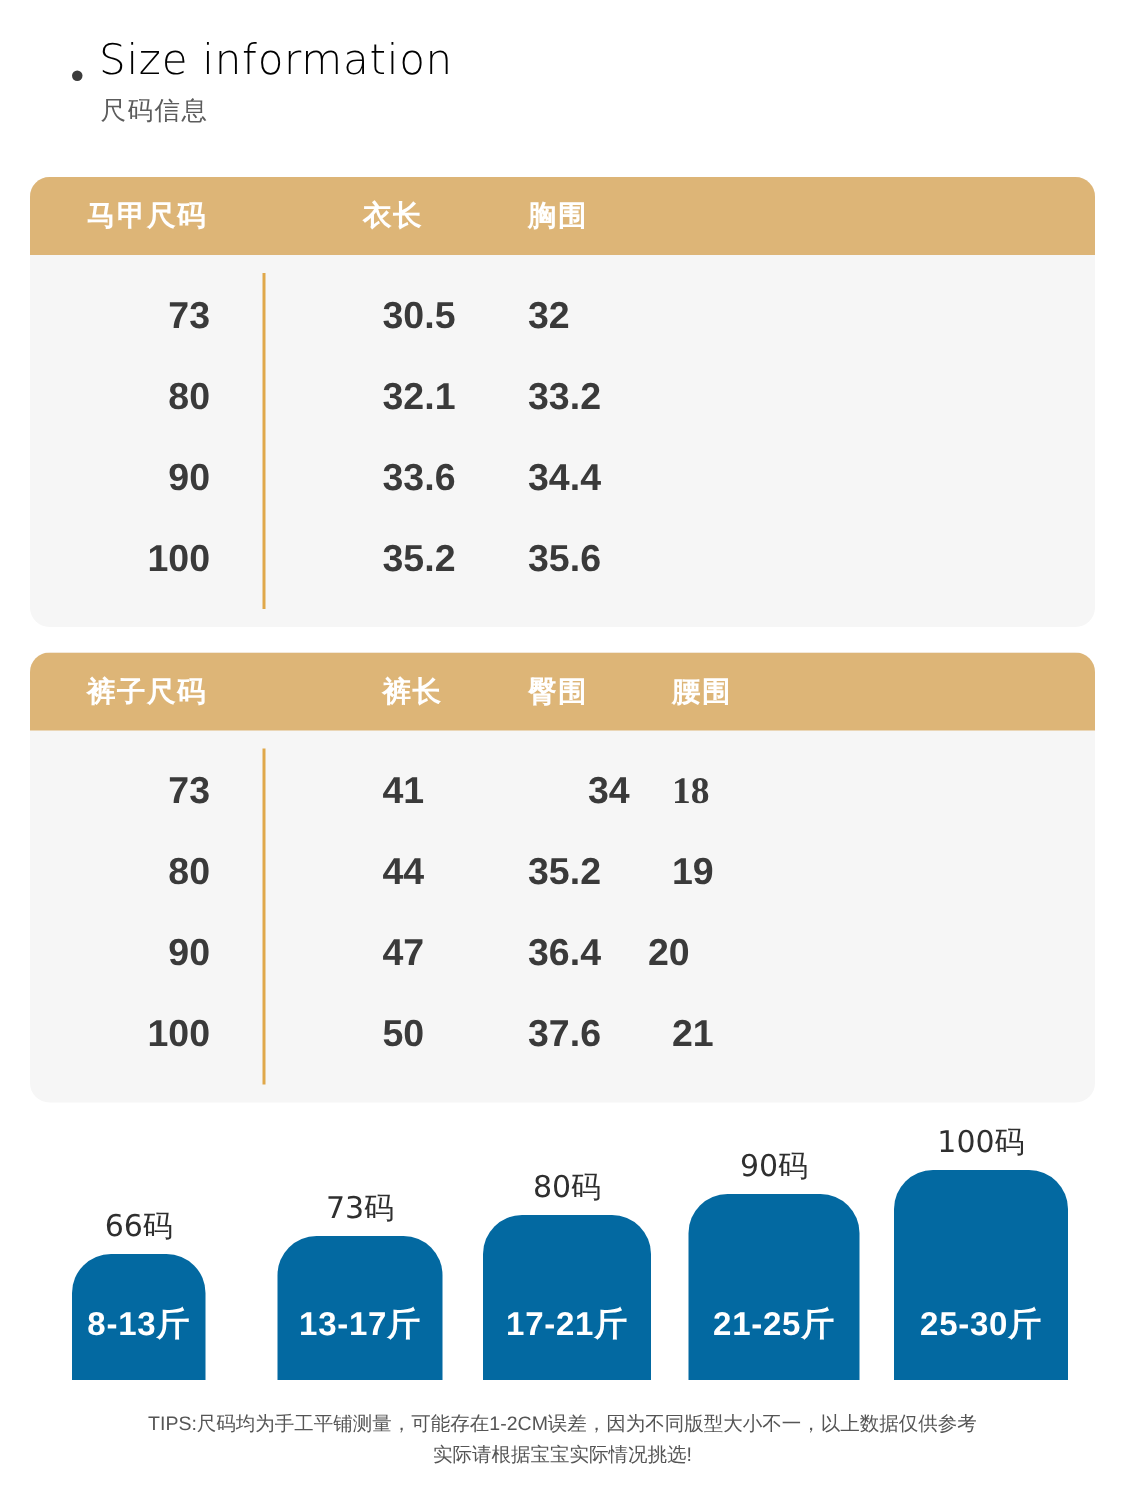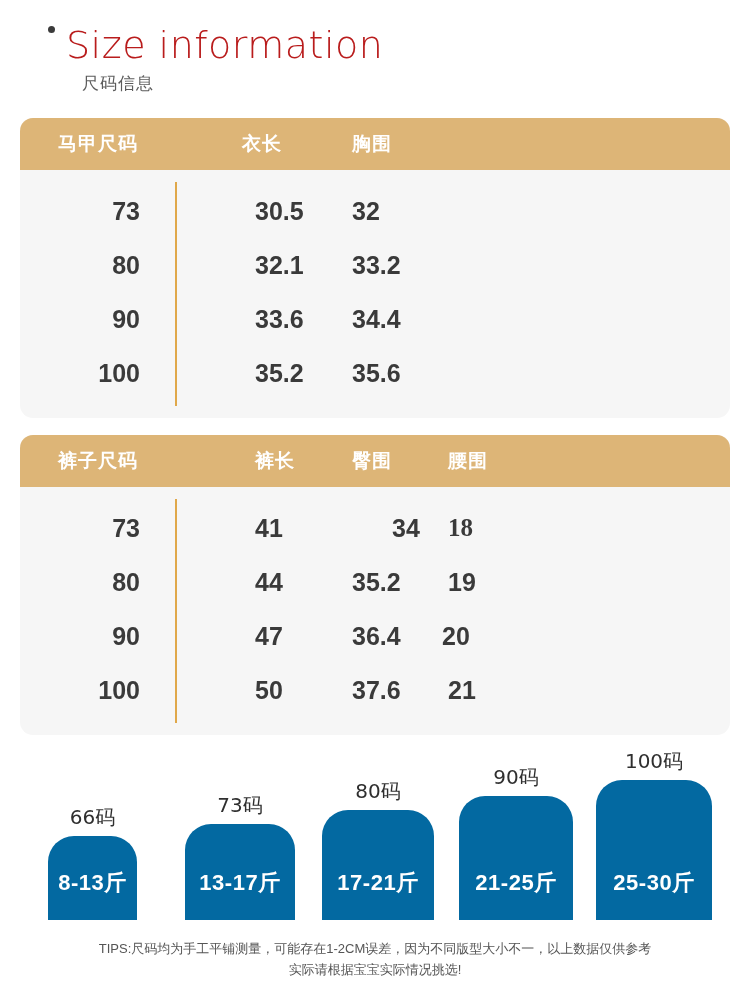--- a/index.html
+++ b/index.html
@@ -17,39 +17,39 @@
   }
 
   
   .title-block {
     position: absolute;
     left: 48px;
     top: 26px;
   }
   .title-en {
     display: flex;
-    align-items: flex-start;
-    font-size: 38px;
+    align-items: flex-end;
+    font-size: 28px;
     font-weight: 300;
     letter-spacing: 0.5px;
-    color: #b91c1c;
+    color: #000000;
     line-height: 1;
     font-family: "DejaVu Sans", sans-serif;
   }
   .title-bullet {
     width: 7px;
     height: 7px;
     border-radius: 50%;
     background: #3b3b3b;
     margin-right: 11px;
     flex: 0 0 auto;
   }
   .title-cn {
     margin-top: 11px;
-    margin-left: 34px;
+    margin-left: 19px;
     font-size: 17px;
     font-weight: 300;
     color: #5c5c5c;
     letter-spacing: 1px;
     line-height: 1;
   }
 
   
   .table-card {
     position: absolute;
@@ -220,21 +220,21 @@
       <div class="trow">
         <div class="cell c0" style="left: 0px; width: 120px; text-align: right;">80</div>
         <div class="cell c1" style="left: 235px;">44</div>
         <div class="cell c2" style="left: 332px;">35.2</div>
         <div class="cell c3" style="left: 428px;">19</div>
       </div>
       <div class="trow">
         <div class="cell c0" style="left: 0px; width: 120px; text-align: right;">90</div>
         <div class="cell c1" style="left: 235px;">47</div>
         <div class="cell c2" style="left: 332px;">36.4</div>
-        <div class="cell c3" style="left: 422px;">20</div>
+        <div class="cell c3" style="left: 412px;">20</div>
       </div>
       <div class="trow">
         <div class="cell c0" style="left: 0px; width: 120px; text-align: right;">100</div>
         <div class="cell c1" style="left: 235px;">50</div>
         <div class="cell c2" style="left: 332px;">37.6</div>
         <div class="cell c3" style="left: 428px;">21</div>
       </div>
     </div>
 </div>
 

